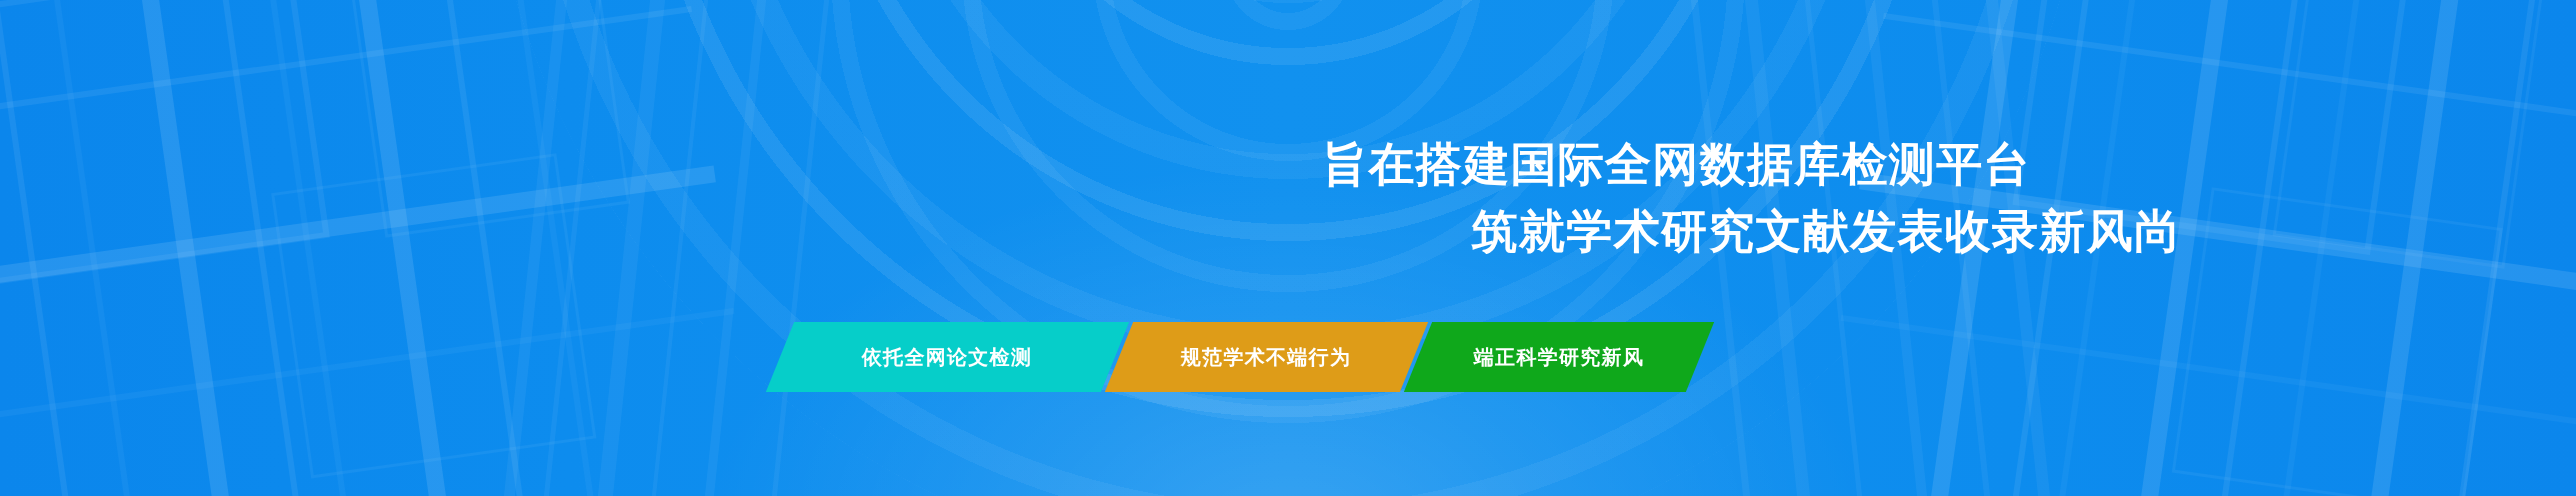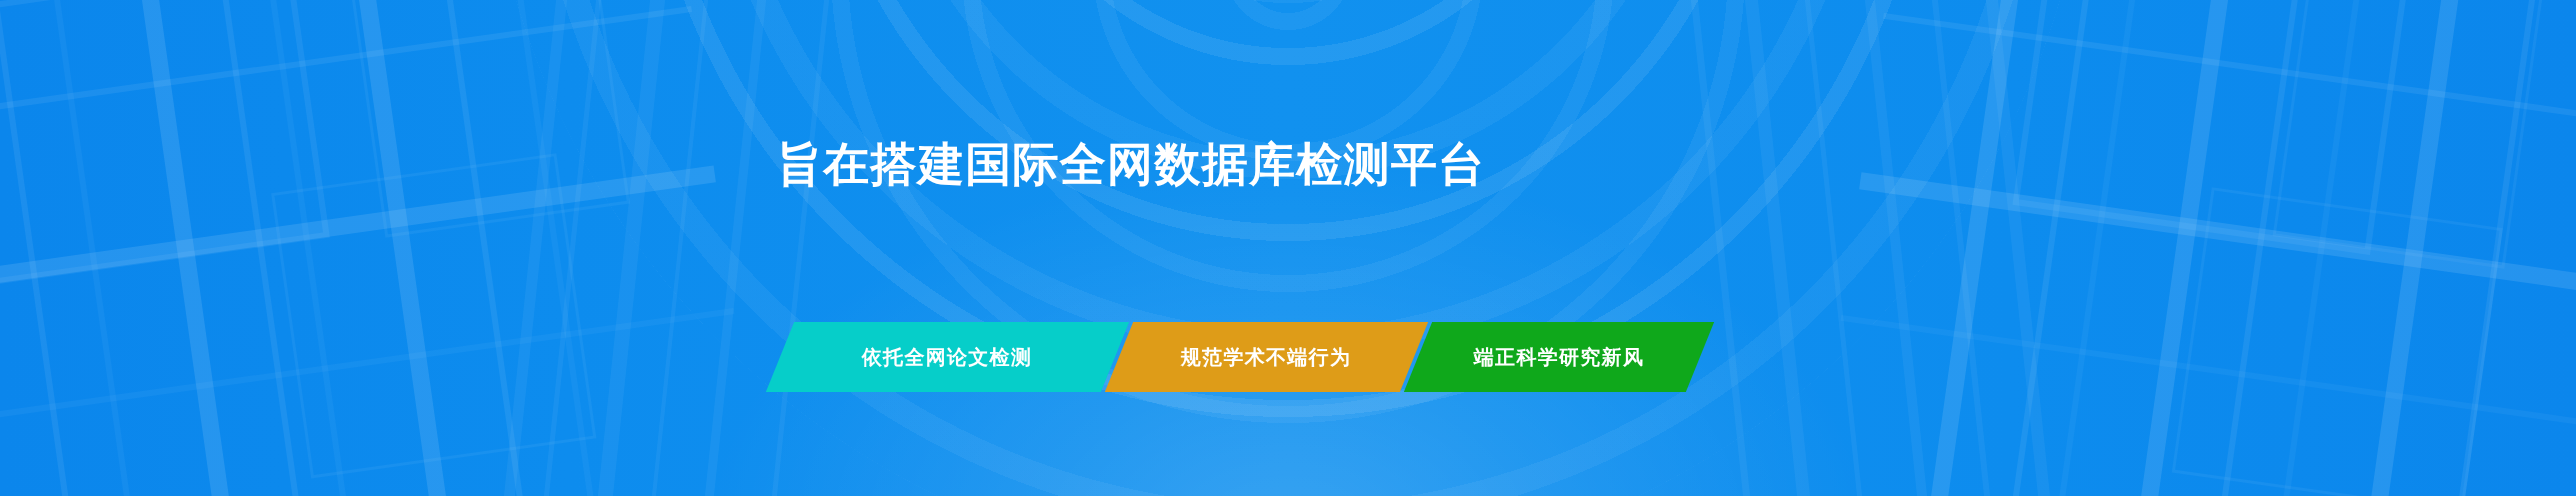--- a/index.html
+++ b/index.html
@@ -116,20 +116,21 @@
     position: absolute; top: 0; height: 100%;
     background: rgba(255,255,255,0.10);
   }
 
   
   .headline {
     position: absolute;
     left: 0; right: 0;
     top: 131px;
     z-index: 5;
+    text-align: center;
   }
   .h-line {
     color: #ffffff;
     font-size: 46px;
     font-weight: bold;
     letter-spacing: 1.3px;
     line-height: 67px;
     white-space: nowrap;
   }
   .h-line.one {
@@ -230,20 +231,21 @@
     <div class="s" style="left:27px;  width:6.7px;"></div>
     <div class="s" style="left:81px; width:13.4px;"></div>
     <div class="s" style="left:141px; width:4.7px;"></div>
     <div class="s" style="left:201px; width:10px;"></div>
     <div class="s" style="left:268px; width:6px;"></div>
     <div class="s" style="left:322px; width:12px;"></div>
   </div>
 
   <div class="headline">
     <div class="h-line one">旨在搭建国际全网数据库检测平台</div>
+    <div class="h-line two">筑就学术研究文献发表收录新风尚</div>
   </div>
 
   <div class="tags">
     <div class="tag teal">
       <span class="tag-label">依托全网论文检测</span>
     </div>
     <div class="tag orange">
       <span class="tag-label">规范学术不端行为</span>
     </div>
     <div class="tag green">

